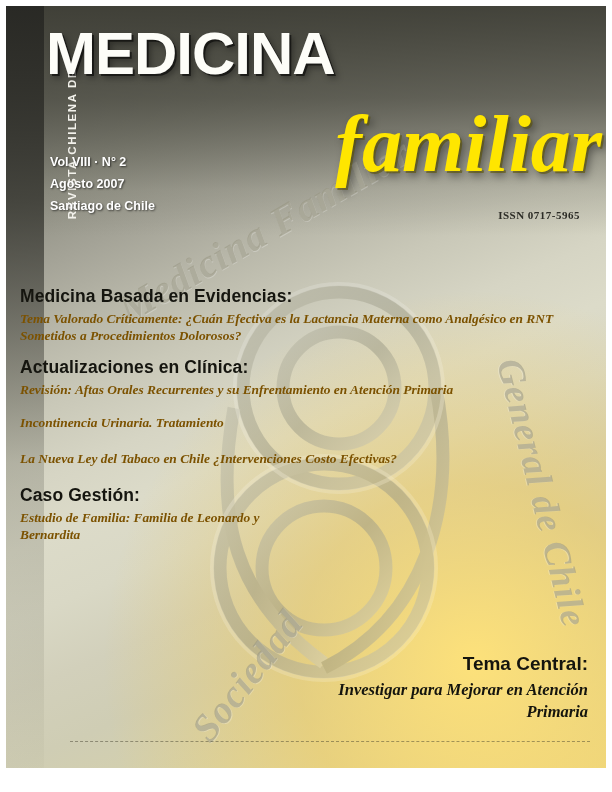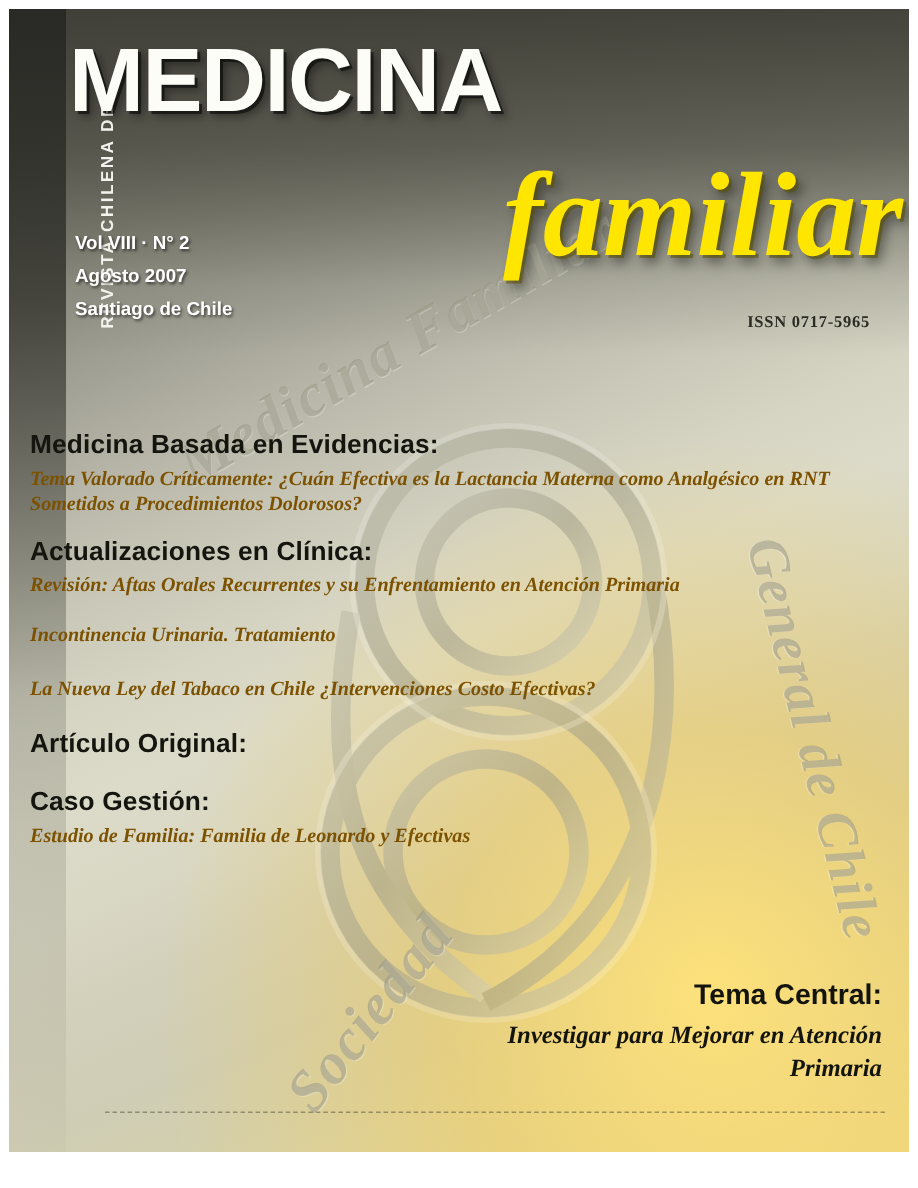--- a/index.html
+++ b/index.html
@@ -293,26 +293,25 @@
         <div class="sec-title">Actualizaciones en Clínica:</div>
         <div class="sec-item">Revisión: Aftas Orales Recurrentes y su Enfrentamiento en Atención Primaria</div>
         <div class="sec-item" style="margin-top:16px;">Incontinencia Urinaria. Tratamiento</div>
       </div>
 
       <div class="sec sp-lg">
         <div class="sec-item">La Nueva Ley del Tabaco en Chile ¿Intervenciones Costo Efectivas?</div>
       </div>
 
       <div class="sec sp-lg">
-        <div class="sec-title">Artículo Original:</div>
       </div>
 
       <div class="sec">
         <div class="sec-title">Caso Gestión:</div>
-        <div class="sec-item" style="max-width:300px;">Estudio de Familia: Familia de Leonardo y Efectivas</div>
+        <div class="sec-item" style="max-width:300px;">Estudio de Familia: Familia de Leonardo y Bernardita</div>
       </div>
 
     </div>
 
     <div class="central">
       <div class="central-title">Tema Central:</div>
       <div class="central-sub">Investigar para Mejorar en Atención Primaria</div>
     </div>
 
     <div class="dashed-rule"></div>

